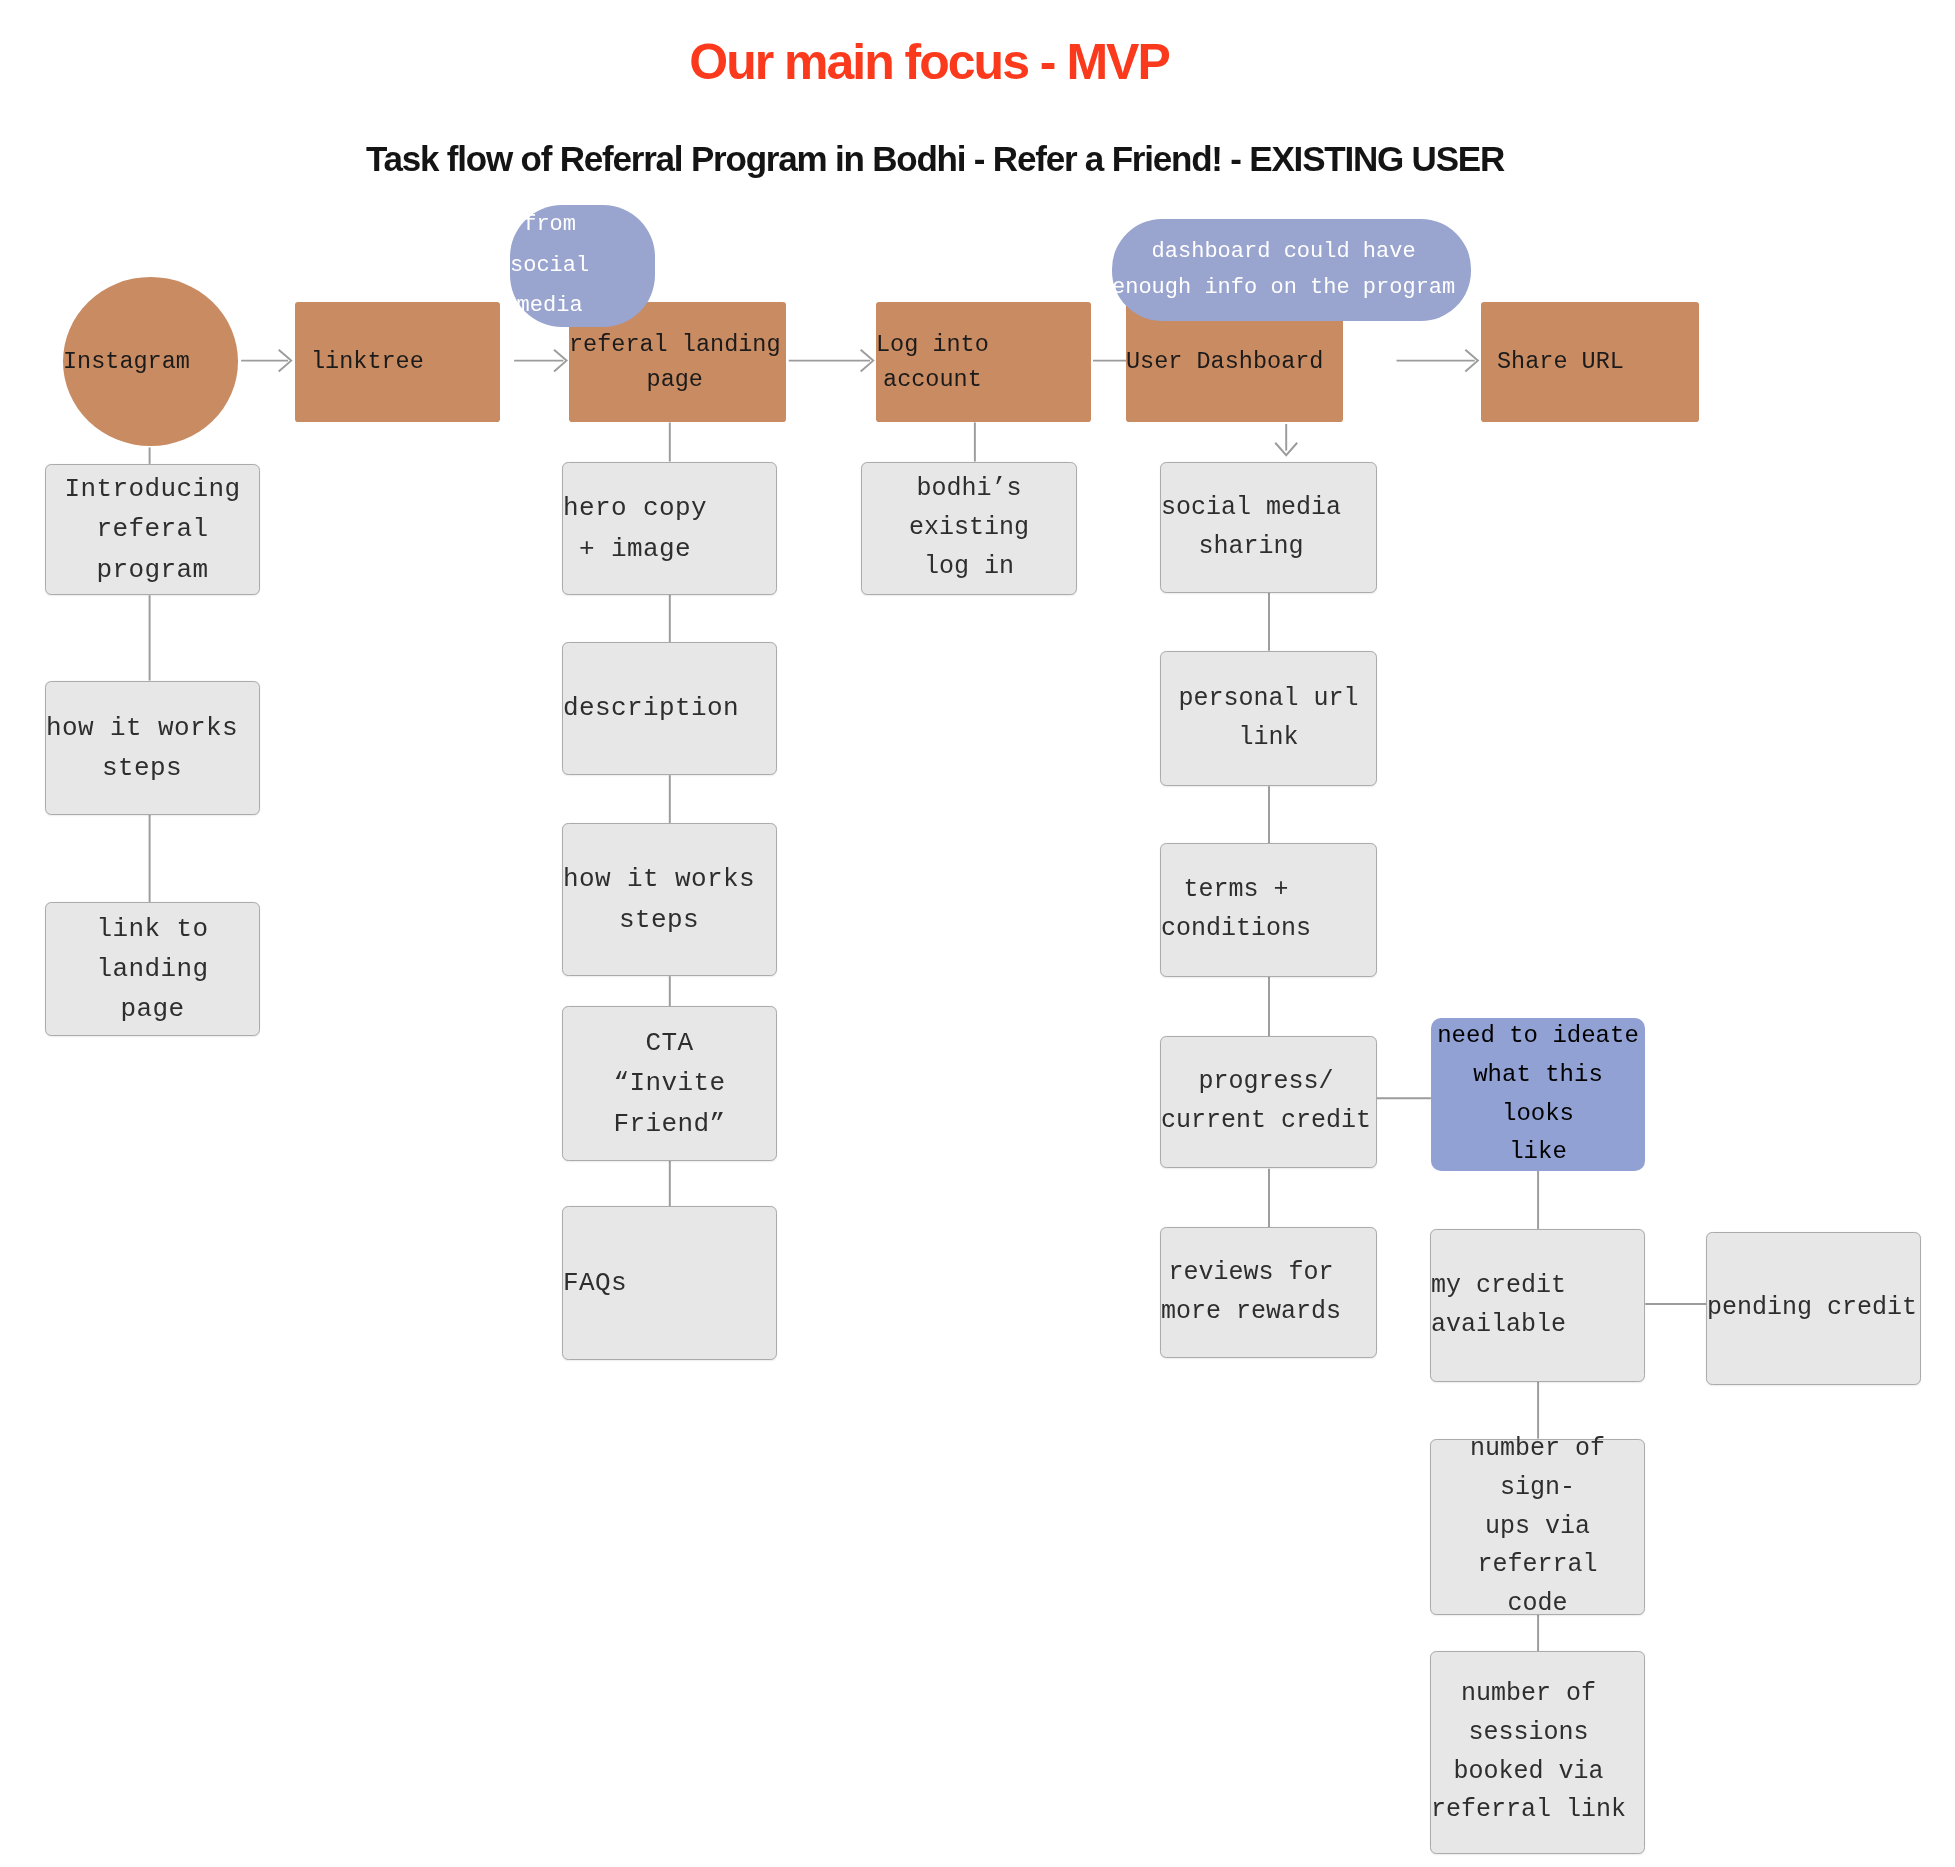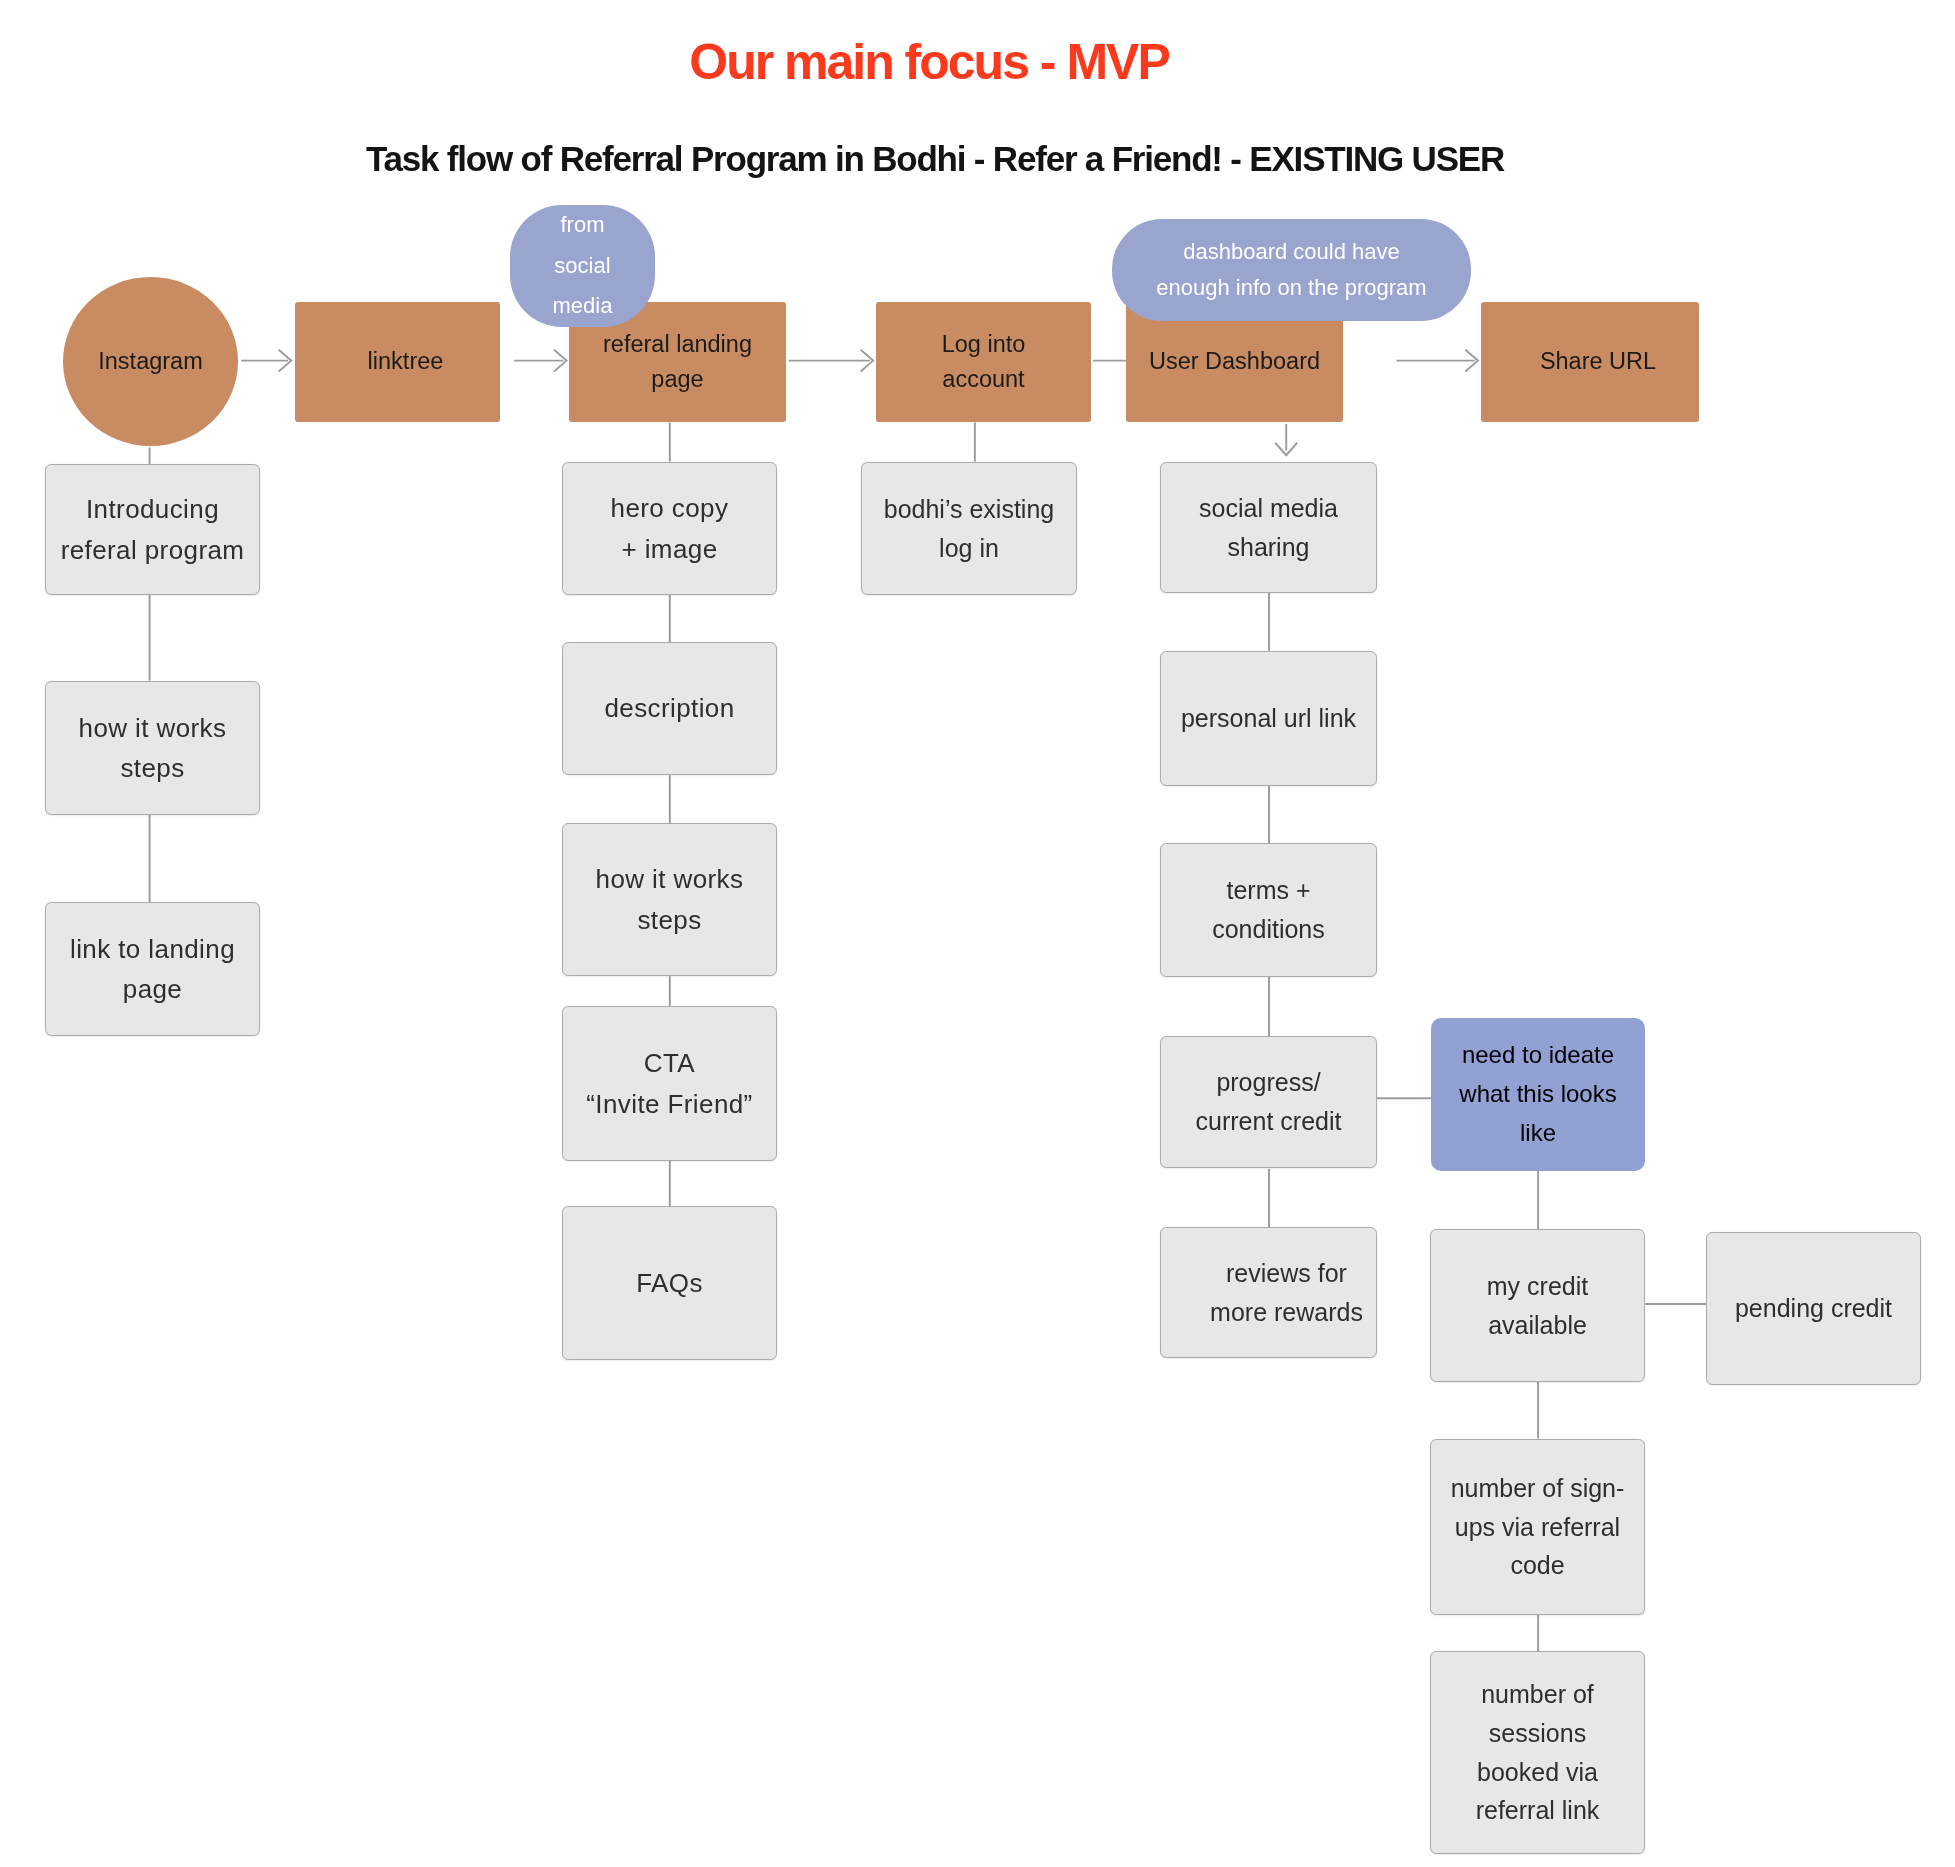--- a/index.html
+++ b/index.html
@@ -2,22 +2,22 @@
 <html style="font-size:12.5px"><head>
 <meta charset="utf-8">
 <style>
   html,body{margin:0;padding:0;background:#ffffff;}
   body{width:1956px;height:1868px;position:relative;font-family:"Liberation Sans","DejaVu Sans",sans-serif;}
   #canvas{position:absolute;inset:0;width:1956px;height:1868px;}
   .main-title{position:absolute;left:0;top:33px;width:1858px;text-align:center;
     font-size:50px;font-weight:800;letter-spacing:-2px;color:#FB3A1D;}
   .sub-title{position:absolute;left:0;top:139px;width:1870px;text-align:center;
     font-size:35px;font-weight:800;letter-spacing:-1.2px;color:#141414;}
-  .node{position:absolute;display:flex;align-items:center;justify-content:center;
-    text-align:center;white-space:pre-line;box-sizing:border-box;}
+  .node{position:absolute;display:flex;align-items:center;justify-content:flex-start;
+    text-align:center;white-space:pre-line;box-sizing:border-box;font-family:Liberation Mono, monospace;}
   .orange{background:#C98B62;color:#1b1b1b;font-size:23.5px;border-radius:3.1px;line-height:1.5;}
   .circle{border-radius:50%;}
   .pill{background:#99A4CF;color:#ffffff;font-size:22px;line-height:1.85;z-index:5;}
   .pill-sm{border-radius:52px;}
   .pill-lg{border-radius:50px;line-height:1.62;}
   .note{background:#91A1D3;color:#000000;font-size:24px;line-height:1.62;border-radius:10px;}
   .gray{background:#E7E7E7;border:1.6px solid #ABABAB;border-radius:6.3px;color:#2e2e2e;
     font-size:25px;line-height:1.55;box-shadow:0 0.8px 1.6px rgba(0,0,0,0.08);}
   .geo{font-size:26px;letter-spacing:0.4px;}
   svg.connectors{position:absolute;left:0;top:0;z-index:1;}
@@ -128,21 +128,21 @@
 sharing</span></div>
 
   <div class="node gray" style="left:1160px;top:651px;width:217px;height:135px;"><span>personal url link</span></div>
 
   <div class="node gray" style="left:1160px;top:843px;width:217px;height:134px;"><span>terms +
 conditions</span></div>
 
   <div class="node gray" style="left:1160px;top:1036px;width:217px;height:132px;"><span>progress/
 current credit</span></div>
 
-  <div class="node gray" style="left:1160px;top:1227px;width:217px;height:131px;padding-left:36px;"><span>reviews for
+  <div class="node gray" style="left:1160px;top:1227px;width:217px;height:131px;"><span>reviews for
 more rewards</span></div>
 
   <div class="node gray" style="left:1430px;top:1229px;width:215px;height:153px;"><span>my credit
 available</span></div>
 
   <div class="node gray" style="left:1706px;top:1232px;width:215px;height:153px;"><span>pending credit</span></div>
 
   <div class="node gray" style="left:1430px;top:1439px;width:215px;height:176px;"><span>number of sign-
 ups via referral
 code</span></div>

